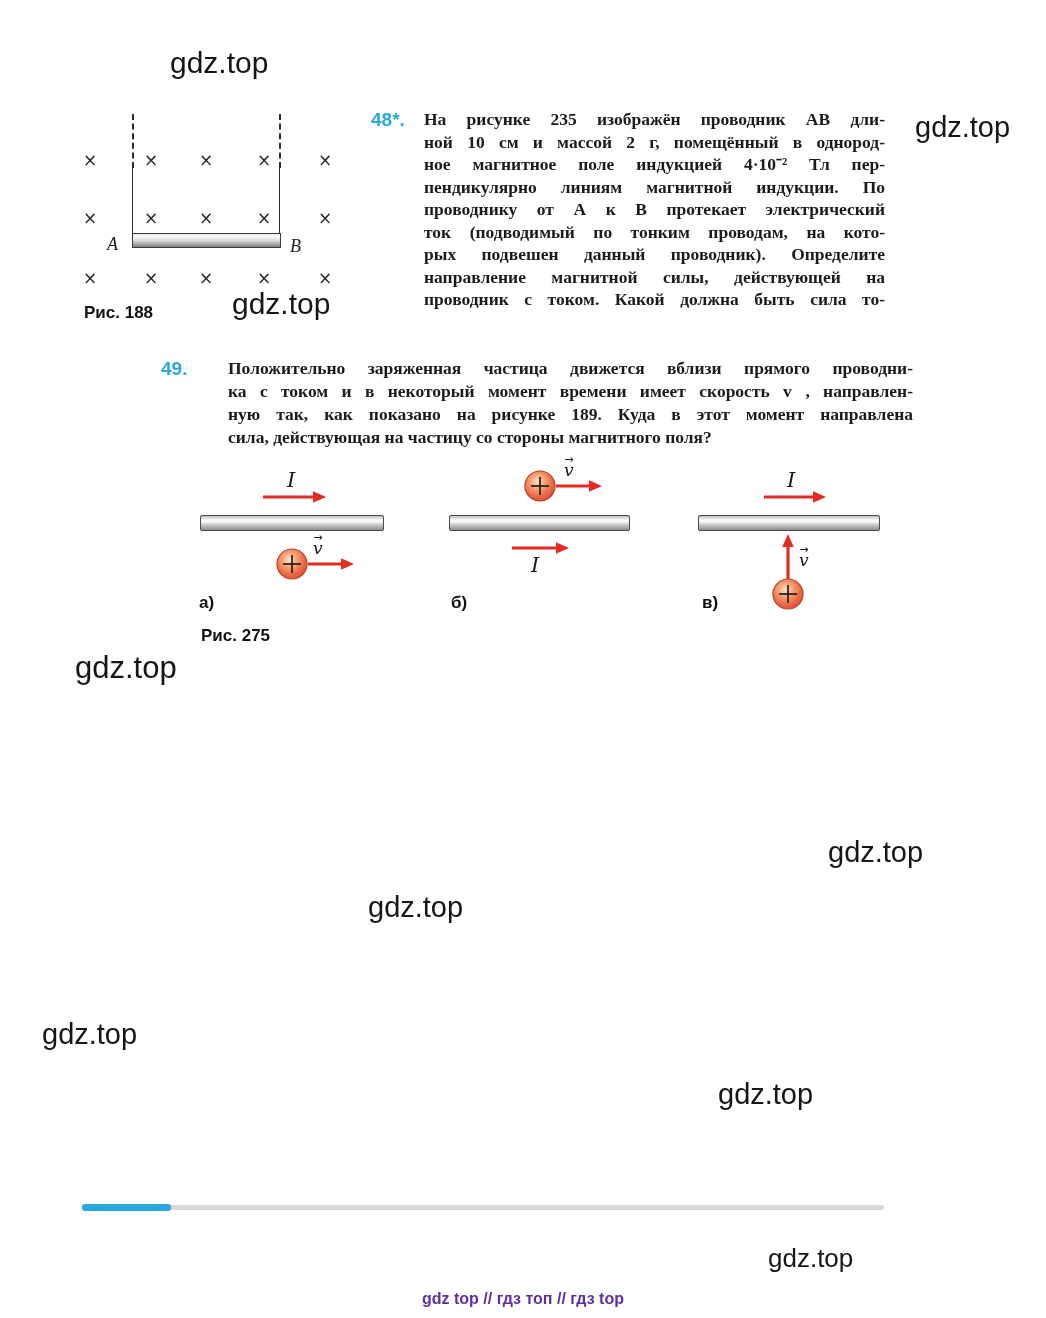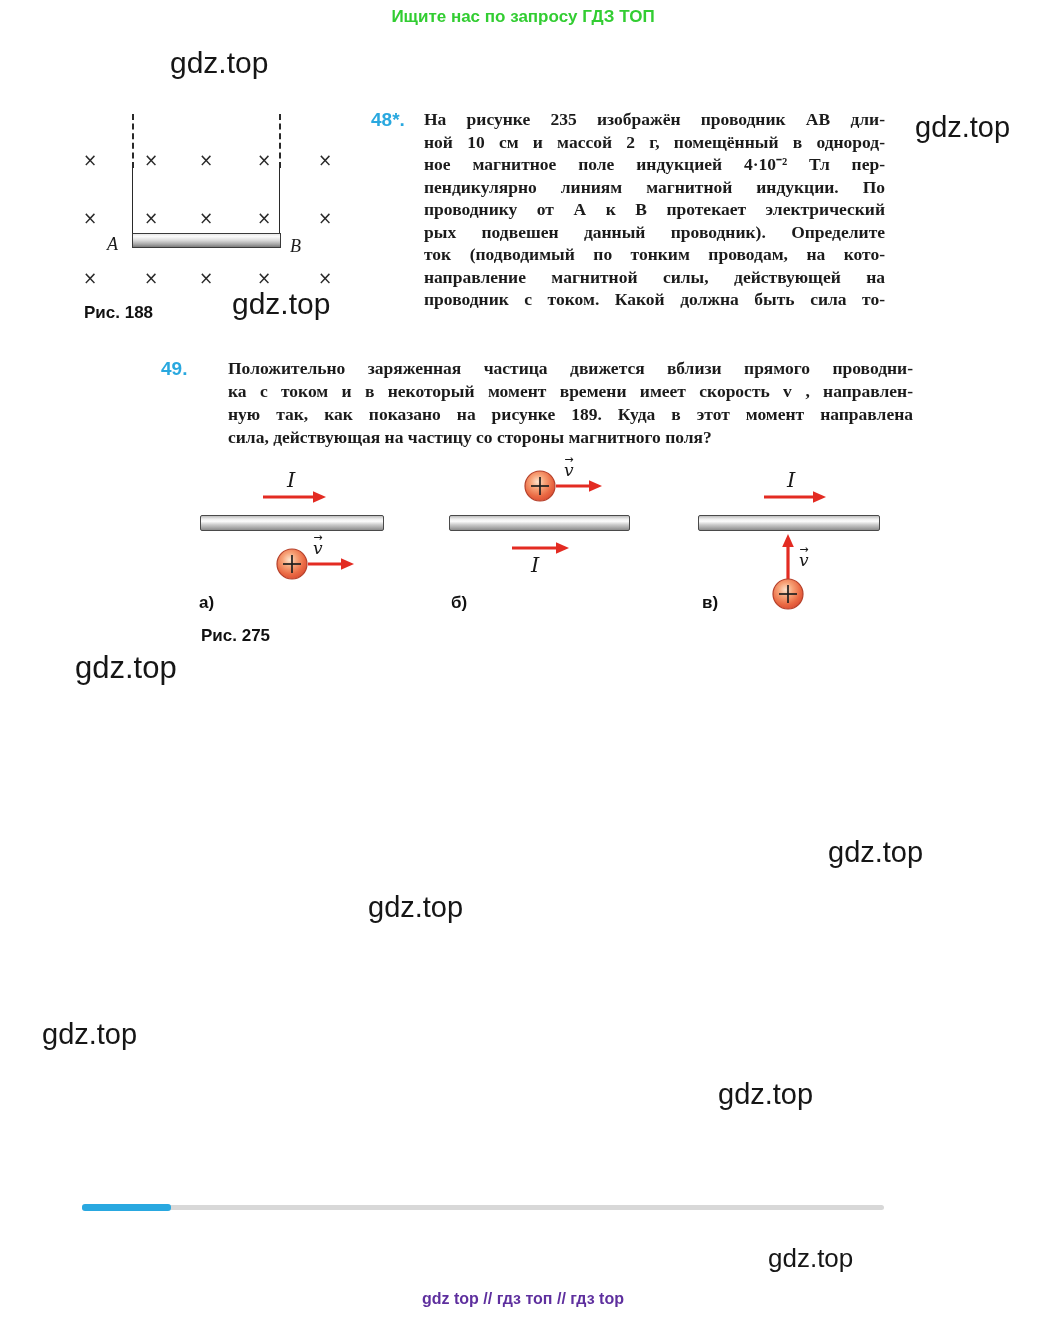--- a/index.html
+++ b/index.html
@@ -50,21 +50,20 @@
   .track{position:absolute;left:82px;top:1205px;width:802px;height:5px;background:#d8d8d8;border-radius:3px;}
   .fill{position:absolute;left:82px;top:1204px;width:89px;height:7px;background:#29a8e0;border-radius:3px;}
   .footer-links{position:absolute;left:0;top:1290px;width:100%;text-align:center;
                 font:600 16px "Liberation Sans",sans-serif;color:#5e2f9e;}
 </style>
 </head>
 <body>
 
 <div id="canvas">
 
-  <div class="banner">Ищите нас по запросу ГДЗ ТОП</div>
 
   <div class="wm" style="left:170px;top:46px;font-size:30px">gdz.top</div>
   <div class="wm" style="left:915px;top:111px;font-size:29px">gdz.top</div>
   <div class="wm" style="left:232px;top:287px;font-size:30px">gdz.top</div>
   <div class="wm" style="left:75px;top:650px;font-size:31px">gdz.top</div>
   <div class="wm" style="left:828px;top:836px;font-size:29px">gdz.top</div>
   <div class="wm" style="left:368px;top:891px;font-size:29px">gdz.top</div>
   <div class="wm" style="left:42px;top:1018px;font-size:29px">gdz.top</div>
   <div class="wm" style="left:718px;top:1078px;font-size:29px">gdz.top</div>
   <div class="wm" style="left:768px;top:1243px;font-size:26px">gdz.top</div>
@@ -98,22 +97,22 @@
     <div class="figcap" style="left:84px;top:303px">Рис. 188</div>
   </div>
 
   <div class="pnum" style="left:371px;top:109px">48*.</div>
   <div class="ptext p48">
     <div class="tl just">На рисунке 235 изображён проводник АВ дли-</div>
     <div class="tl just">ной 10 см и массой 2 г, помещённый в однород-</div>
     <div class="tl just">ное магнитное поле индукцией 4·10⁻² Тл пер-</div>
     <div class="tl just">пендикулярно линиям магнитной индукции. По</div>
     <div class="tl just">проводнику от А к В протекает электрический</div>
+    <div class="tl just">ток (подводимый по тонким проводам, на кото-</div>
     <div class="tl just">рых подвешен данный проводник). Определите</div>
-    <div class="tl just">ток (подводимый по тонким проводам, на кото-</div>
     <div class="tl just">направление магнитной силы, действующей на</div>
     <div class="tl just">проводник с током. Какой должна быть сила то-</div>
   </div>
 
   <div class="pnum" style="left:161px;top:358px">49.</div>
   <div class="ptext p49">
     <div class="tl just">Положительно заряженная частица движется вблизи прямого проводни-</div>
     <div class="tl just">ка с током и в некоторый момент времени имеет скорость v⃗, направлен-</div>
     <div class="tl just">ную так, как показано на рисунке 189. Куда в этот момент направлена</div>
     <div class="tl">сила, действующая на частицу со стороны магнитного поля?</div>

